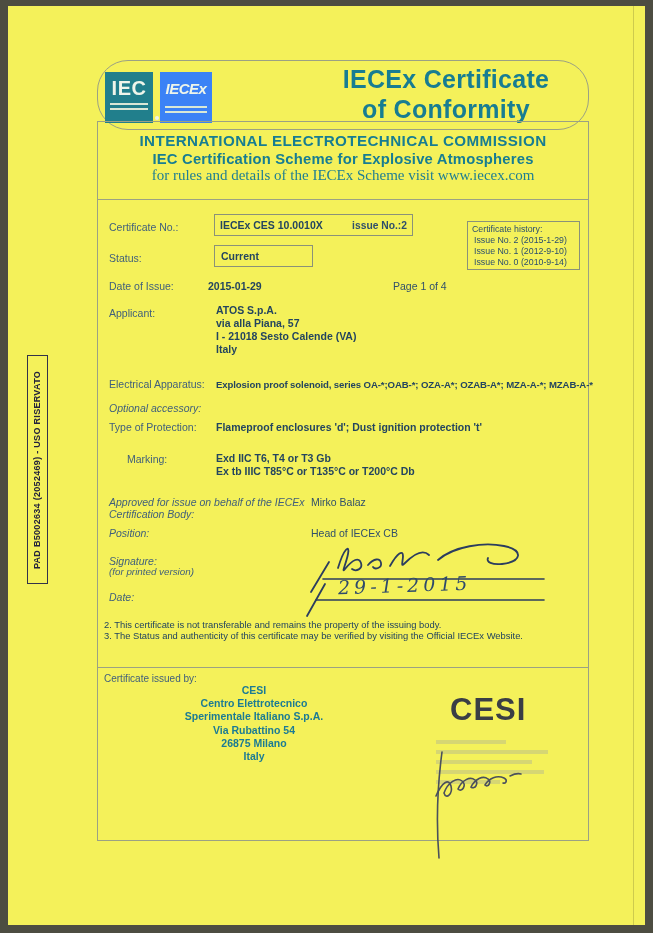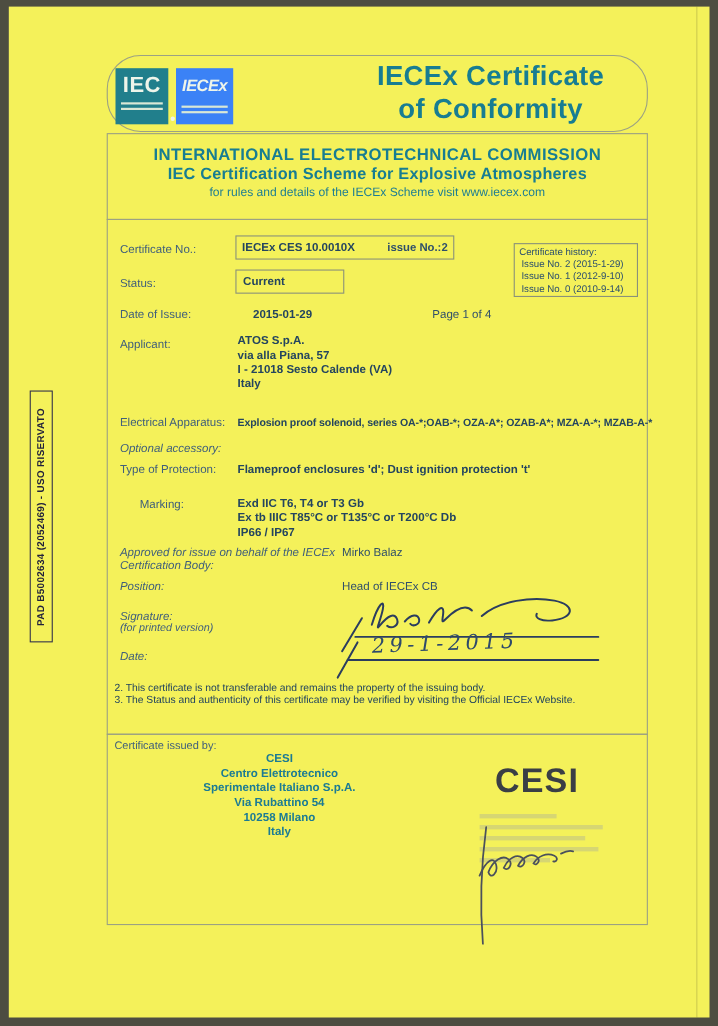--- a/index.html
+++ b/index.html
@@ -4,42 +4,42 @@
 <style>
   * { margin:0; padding:0; box-sizing:border-box; }
   html,body { width:653px; height:933px; }
   body { font-family:"Liberation Sans", sans-serif; }
 
   .scan { position:relative; width:653px; height:933px; background:#4d4d41; overflow:hidden; }
   .paper { position:absolute; left:8px; top:6px; width:637px; height:919px; background:#f4f15a; }
   .paper-edge { position:absolute; left:633px; top:6px; width:1px; height:919px; background:rgba(90,90,40,.25); }
 
   .box { position:absolute; border:1px solid #9ba183; }
-  .header-box { left:97px; top:50px; width:492px; height:70px;border-radius:31px; }
+  .header-box { left:97px; top:60px; width:492px; height:70px;border-radius:31px; }
   .commission-box { left:97px; top:121px; width:492px; height:79px; text-align:center; padding-top:9px; }
   .main-box { left:97px; top:199px; width:492px; height:469px; overflow:visible; }
   .footer-box { left:97px; top:667px; width:492px; height:174px; overflow:visible; }
 
   
   .iec-logo { position:absolute; left:7px; top:11px; width:48px; height:51px; background:#217f8c;
               color:#eef5ea; display:flex; flex-direction:column; align-items:center; justify-content:flex-start; }
   .iec-word { font-size:20px; font-weight:bold; letter-spacing:.5px; line-height:26px; margin-top:3px; position:relative; }
   .iec-dot { position:absolute; right:-6px; bottom:3px; width:4px; height:4px; background:#eef5ea; border-radius:50%; }
   .logo-bars { width:80%; margin-top:2px; }
   .logo-bars i { display:block; height:2px; background:#d9e8d6; margin-bottom:3px; }
   .iecex-logo { position:absolute; left:62px; top:11px; width:52px; height:51px; background:#3b82f6;
                 color:#eef5ea; display:flex; flex-direction:column; align-items:center; }
   .iecex-word { font-size:15px; font-weight:bold; font-style:italic; line-height:30px; margin-top:2px; letter-spacing:-.5px; }
 
   .cert-title { position:absolute; left:212px; top:3px; width:272px; text-align:center;
                 font-size:25px; font-weight:bold; color:#177d92; line-height:30px; letter-spacing:.3px; }
 
   .comm-l1 { font-size:15.2px; font-weight:bold; color:#177d92; letter-spacing:.4px; line-height:19px; }
   .comm-l2 { font-size:14.8px; font-weight:bold; color:#177d92; letter-spacing:.2px; line-height:19px; }
-  .comm-l3 { font-size:11px; color:#1f7e92; line-height:13px; }
+  .comm-l3 { font-size:15px; color:#1f7e92; line-height:13px;font-family:Liberation Serif, serif; }
 
   .lbl { position:absolute; font-size:10.5px; color:#41607b; }
   .lbl-i { font-style:italic; }
   .val { position:absolute; font-size:10.5px; font-weight:bold; color:#24455f; }
   .plain { position:absolute; font-size:10.5px; color:#31506a; }
 
   .cert-no-box { position:absolute; left:116px; top:14px; width:199px; height:22px; border:1px solid #8a9279;
                  display:flex; justify-content:space-between; align-items:center; padding:0 5px; }
   .cert-no-box .v { font-size:10.5px; font-weight:bold; color:#24455f; }
   .cert-no-box .iss { font-size:10.3px; color:#2f4f6b; font-weight:bold; }
@@ -125,21 +125,21 @@
       <div class="hi">Issue No. 1 (2012-9-10)</div>
       <div class="hi">Issue No. 0 (2010-9-14)</div>
     </div>
 
     <div class="lbl" style="left:11px; top:52px;">Status:</div>
     <div class="status-box">
       <span class="v">Current</span>
     </div>
 
     <div class="lbl" style="left:11px; top:80px;">Date of Issue:</div>
-    <div class="val" style="left:132px; top:80px;">2015-01-29</div>
+    <div class="val" style="left:110px; top:80px;">2015-01-29</div>
     <div class="plain" style="left:295px; top:80px;">Page 1 of 4</div>
 
     <div class="lbl" style="left:11px; top:107px;">Applicant:</div>
     <div class="val multiline" style="left:118px; top:104px;">
       <div>ATOS S.p.A.</div>
       <div>via alla Piana, 57</div>
       <div>I - 21018 Sesto Calende (VA)</div>
       <div>Italy</div>
     </div>
 
@@ -147,21 +147,20 @@
     <div class="lbl lbl-i" style="left:11px; top:202px;">Optional accessory:</div>
     <div class="val apparatus-val" style="left:118px; top:179px;">Explosion proof solenoid, series OA-*;OAB-*; OZA-A*; OZAB-A*; MZA-A-*; MZAB-A-*</div>
 
     <div class="lbl" style="left:11px; top:221px;">Type of Protection:</div>
     <div class="val" style="left:118px; top:221px;">Flameproof enclosures 'd'; Dust ignition protection 't'</div>
 
     <div class="lbl" style="left:11px; top:253px;padding-left:18px;">Marking:</div>
     <div class="val multiline" style="left:118px; top:252px;">
       <div>Exd IIC T6, T4 or T3 Gb</div>
       <div>Ex tb IIIC T85°C or T135°C or T200°C Db</div>
-      <div>IP66 / IP67</div>
     </div>
 
     <div class="lbl lbl-i" style="left:11px; top:296px;">Approved for issue on behalf of the IECEx</div>
     <div class="lbl lbl-i" style="left:11px; top:308px;">Certification Body:</div>
     <div class="plain" style="left:213px; top:296px;">Mirko Balaz</div>
 
     <div class="lbl lbl-i" style="left:11px; top:327px;">Position:</div>
     <div class="plain" style="left:213px; top:327px;">Head of IECEx CB</div>
 
     <div class="lbl lbl-i" style="left:11px; top:355px;">Signature:</div>
@@ -188,21 +187,21 @@
     </div>
   </div>
 
   <div class="box footer-box">
     <div class="lbl" style="left:6px; top:5px; font-size:10px;">Certificate issued by:</div>
     <div class="issuer-block">
       <div>CESI</div>
       <div>Centro Elettrotecnico</div>
       <div>Sperimentale Italiano S.p.A.</div>
       <div>Via Rubattino 54</div>
-      <div>10258 Milano</div>
+      <div>26875 Milano</div>
       <div>Italy</div>
     </div>
     <div class="cesi-logo">CESI</div>
     <div class="stamp">
         <i></i>
         <i></i>
         <i></i>
         <i></i>
         <i></i>
       </div>

